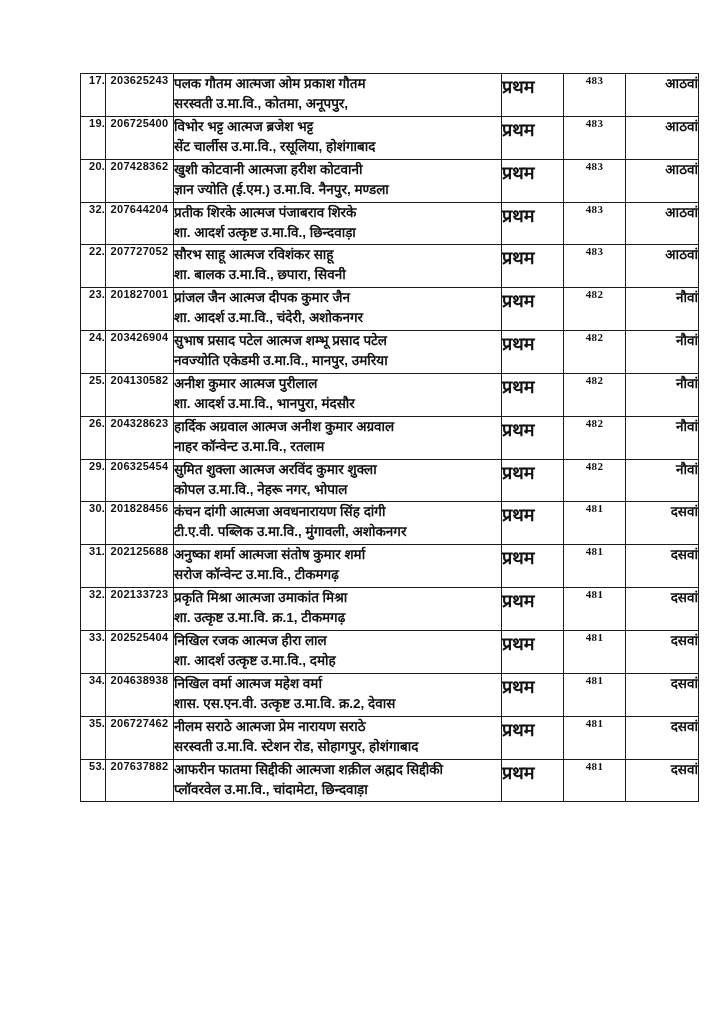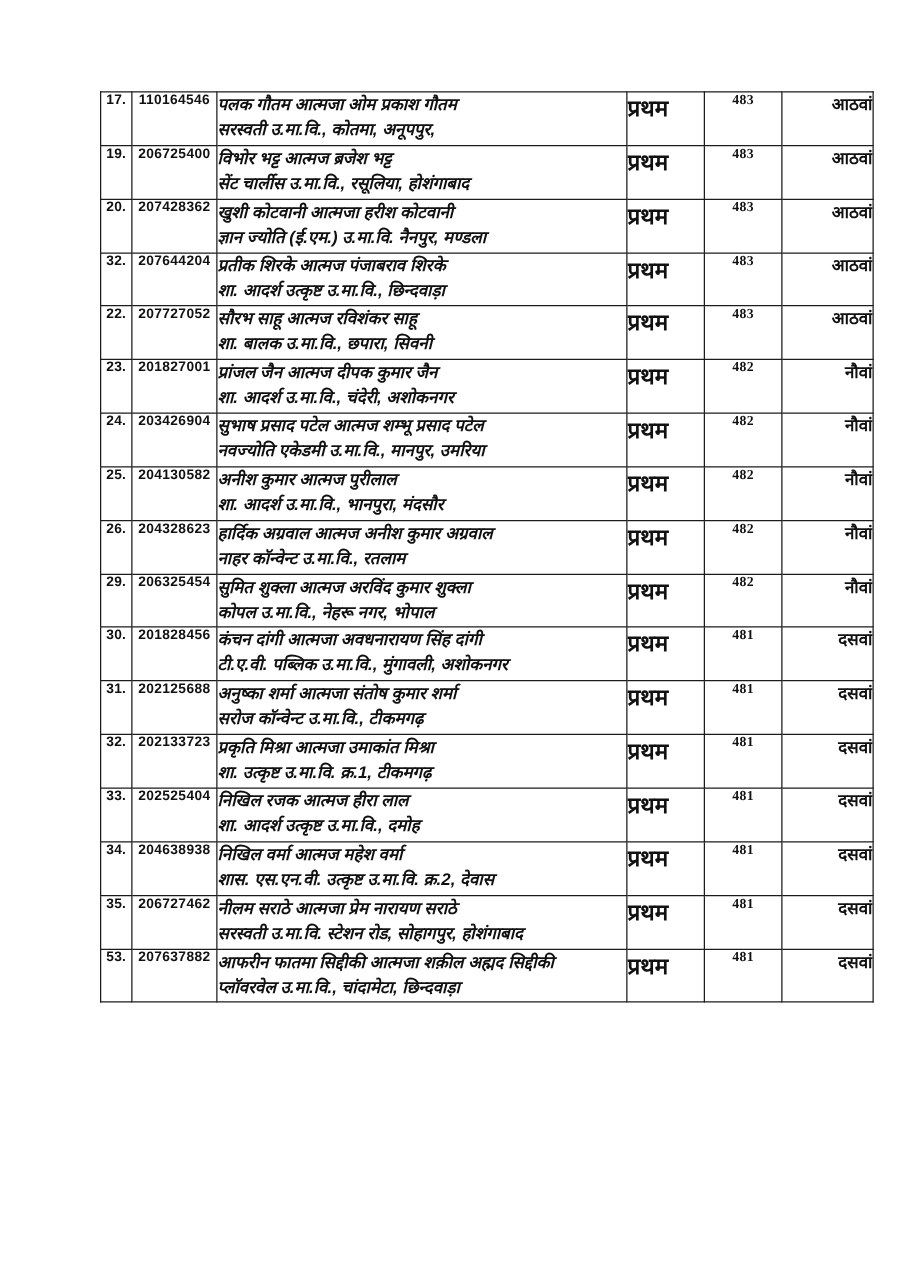--- a/index.html
+++ b/index.html
@@ -29,40 +29,39 @@
   table.merit-table td {
     border: 1.5px solid #1c1c1c;
     vertical-align: top;
     padding: 0;
     height: 42.85px;
     overflow: hidden;
     font-weight: bold;
     box-sizing: border-box;
   }
   td.cell-sr {
-    text-align: center;
+    text-align: right;
     font-size: 11px;
     padding-top: 5px;
     letter-spacing: 0.2px;
     margin-top: 46px;
   }
   td.cell-roll {
     text-align: center;
     font-size: 11px;
     padding-top: 5px;
     letter-spacing: 0.3px;
   }
   td.cell-details {
     padding: 2px 4px 0 7px;
     font-size: 13.5px;
   }
   td.cell-details .line {
     line-height: 20px;
     white-space: nowrap;
-    font-style: italic;
   }
   td.cell-division {
     text-align: left;
     font-size: 18px;
     padding-top: 3px;
   }
   td.cell-marks {
     text-align: center;
     font-size: 11px;
     padding-top: 5px;
@@ -85,21 +84,21 @@
       <col style="width:25px">
       <col style="width:68px">
       <col style="width:328px">
       <col style="width:62px">
       <col style="width:62px">
       <col style="width:73px">
     </colgroup>
     <tbody>
   <tr>
     <td class="cell-sr">17.</td>
-    <td class="cell-roll">110164546</td>
+    <td class="cell-roll">203625243</td>
     <td class="cell-details">
       <div class="line">पलक गौतम आत्मजा ओम प्रकाश गौतम</div>
       <div class="line">सरस्वती उ.मा.वि., कोतमा, अनूपपुर,</div>
     </td>
     <td class="cell-division">प्रथम</td>
     <td class="cell-marks">483</td>
     <td class="cell-rank">आठवां</td>
   </tr>
 
 

